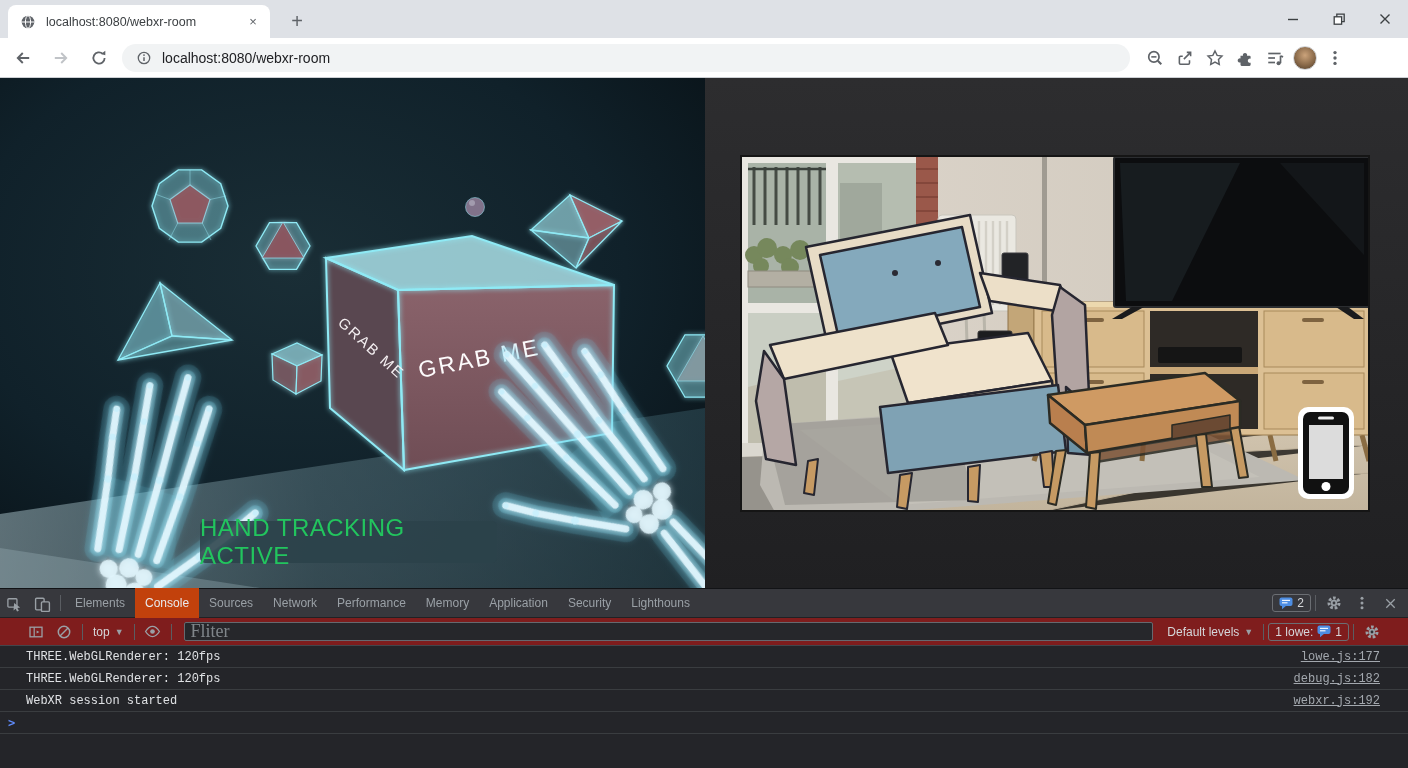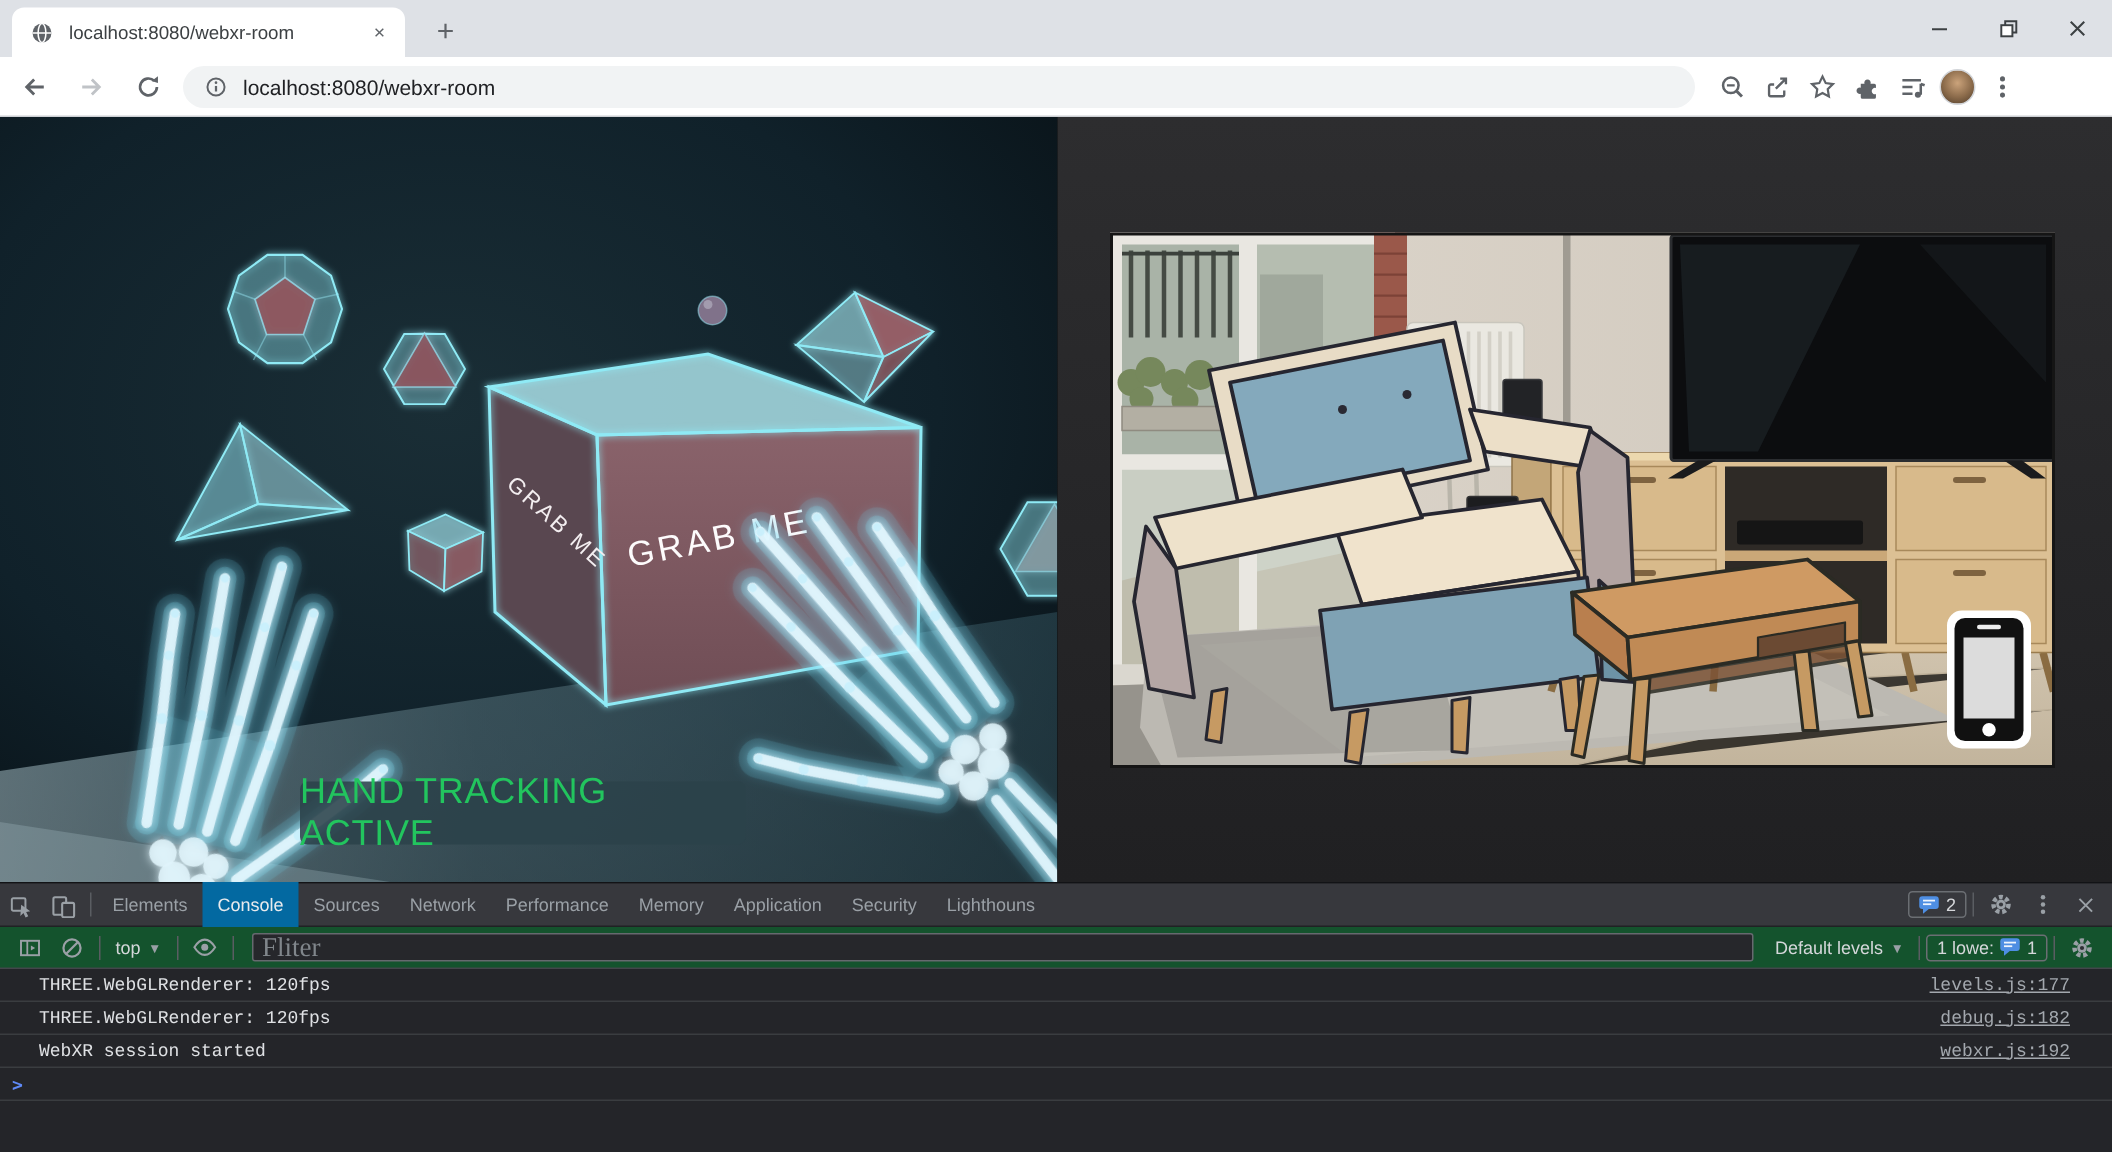--- a/index.html
+++ b/index.html
@@ -41,26 +41,26 @@
             background:linear-gradient(180deg,#2d2d2f,#202022); }
   .arpane svg { position:absolute; left:35px; top:77px; }
 
   
   .dt { position:absolute; left:0; top:588px; width:1408px; height:180px; background:#242529;
         border-top:1px solid #121316; color:#9aa0a6; font-size:12px; }
   .dt-tabbar { height:29px; background:#37383d; display:flex; align-items:center; border-bottom:1px solid #202124; }
   .dt-icbtn { width:28px; height:28px; display:flex; align-items:center; justify-content:center; }
   .dt-sep { width:1px; height:16px; background:#5a5d62; margin:0 4px; }
   .dt-tab { padding:0 10px; height:30px; display:flex; align-items:center; color:#9aa0a6; white-space:nowrap; }
-  .dt-tab.active { background:#0369a1; color:#e8eaed; }
+  .dt-tab.active { background:#c2410c; color:#e8eaed; }
   .dt-tabbar-right { margin-left:auto; display:flex; align-items:center; }
   .issue-pill { display:flex; align-items:center; gap:4px; border:1px solid #6b6e73; border-radius:3px;
                 padding:1px 6px; height:18px; color:#d5d7da; }
-  .dt-toolbar { height:28px; background:#14532d; display:flex; align-items:center;
-                border-bottom:1px solid #43464b; padding:0 6px; }
+  .dt-toolbar { height:28px; background:#7f1d1d; display:flex; align-items:center;
+                border-bottom:1px solid #43464b; padding:0 22px; }
   .dt-dd { display:flex; align-items:center; gap:5px; padding:0 6px; color:#d5d7da; }
   .caret { font-size:9px; color:#9aa0a6; }
   .dt-filter { flex:1; height:19px; margin:0 8px; background:#26272b; border:1px solid #66696f;
                border-radius:2px; color:#d5d7da; font-size:18px; padding:0 6px;
                font-family:Liberation Serif, serif; }
   .dt-filter::placeholder { color:#80868b; }
   .dt-console { font-family:"DejaVu Sans Mono", monospace; font-size:12px; color:#dfe1e4; }
   .dt-row { height:22px; display:flex; align-items:center; justify-content:space-between;
             padding:0 28px 0 26px; border-bottom:1px solid #3a3d40;font-family:Liberation Mono, monospace; }
   .dt-src { color:#a3a8ae; text-decoration:underline; }
@@ -604,21 +604,21 @@
             <circle cx="8" cy="8" r="5" fill="none" stroke="#9aa0a6" stroke-width="3" stroke-dasharray="2.6 1.8"></circle>
             <circle cx="8" cy="8" r="3.2" fill="#9aa0a6"></circle>
             <circle cx="8" cy="8" r="1.4" fill="#2e2f34"></circle>
           </svg>
       </div>
     </div>
 
     <div class="dt-console">
       <div class="dt-row">
         <span>THREE.WebGLRenderer: 120fps</span>
-        <span class="dt-src">levels.js:177</span>
+        <span class="dt-src">lowe.js:177</span>
       </div>
       <div class="dt-row">
         <span>THREE.WebGLRenderer: 120fps</span>
         <span class="dt-src">debug.js:182</span>
       </div>
       <div class="dt-row">
         <span>WebXR session started</span>
         <span class="dt-src">webxr.js:192</span>
       </div>
       <div class="dt-prompt">

